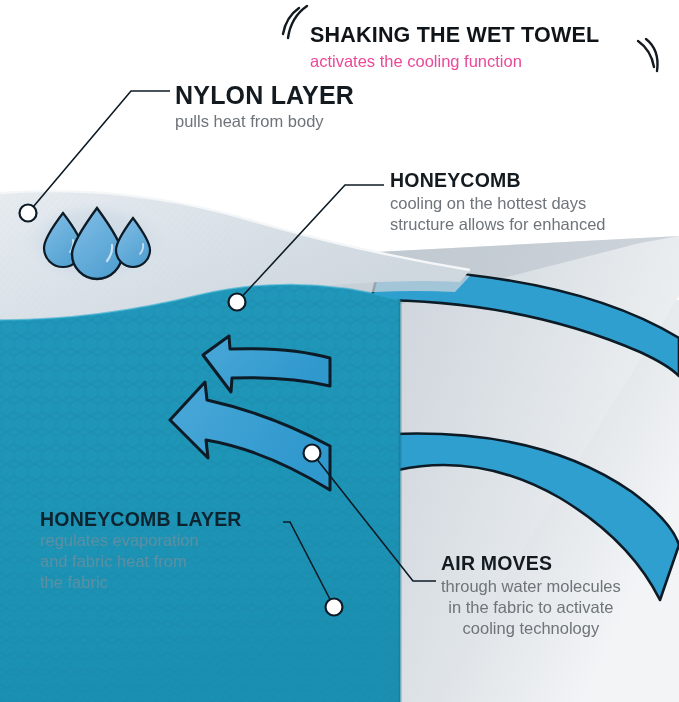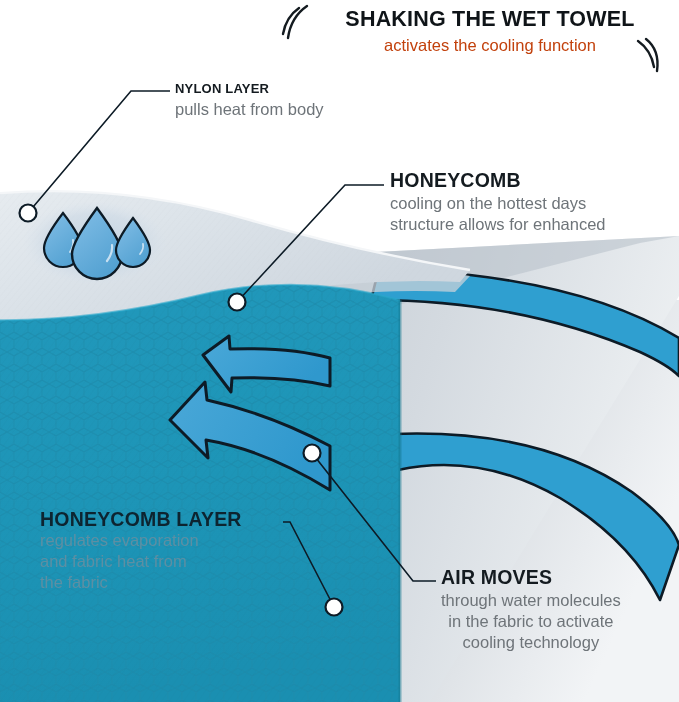--- a/index.html
+++ b/index.html
@@ -36,40 +36,40 @@
   }
   .callout .body {
     color: #6e7479;
     line-height: 1.25;
     font-weight: 300;
   }
 
   
   #title-block {
     left: 310px;
-    top: 8px;
+    top: 24px;
     width: 360px;
-    text-align: center;
+    text-align: left;
   }
   #title-block .heading {
     font-size: 21.5px;
     color: #0f1418;
   }
   #title-block .body {
     font-size: 16.5px;
     margin-top: 4px;
-    color: #c2410c;
+    color: #ec4899;
   }
 
   
   #callout-nylon {
     left: 175px;
     top: 82px;
   }
-  #callout-nylon .heading { font-size: 13px; }
+  #callout-nylon .heading { font-size: 25px; }
   #callout-nylon .body {
     font-size: 16.5px;
     margin-top: 3px;
   }
 
   
   #callout-honeycomb {
     left: 390px;
     top: 170px;
   }
@@ -90,21 +90,21 @@
   }
   #callout-polyester .body {
     font-size: 16.5px;
     margin-top: 1px;
     color: #5d8fa3;
   }
 
   
   #callout-air {
     left: 441px;
-    top: 567px;
+    top: 553px;
   }
   #callout-air .heading { font-size: 19.5px; }
   #callout-air .body {
     font-size: 16.5px;
     margin-top: 3px;
     text-align: center;
   }
 </style>
 </head>
 <body>

